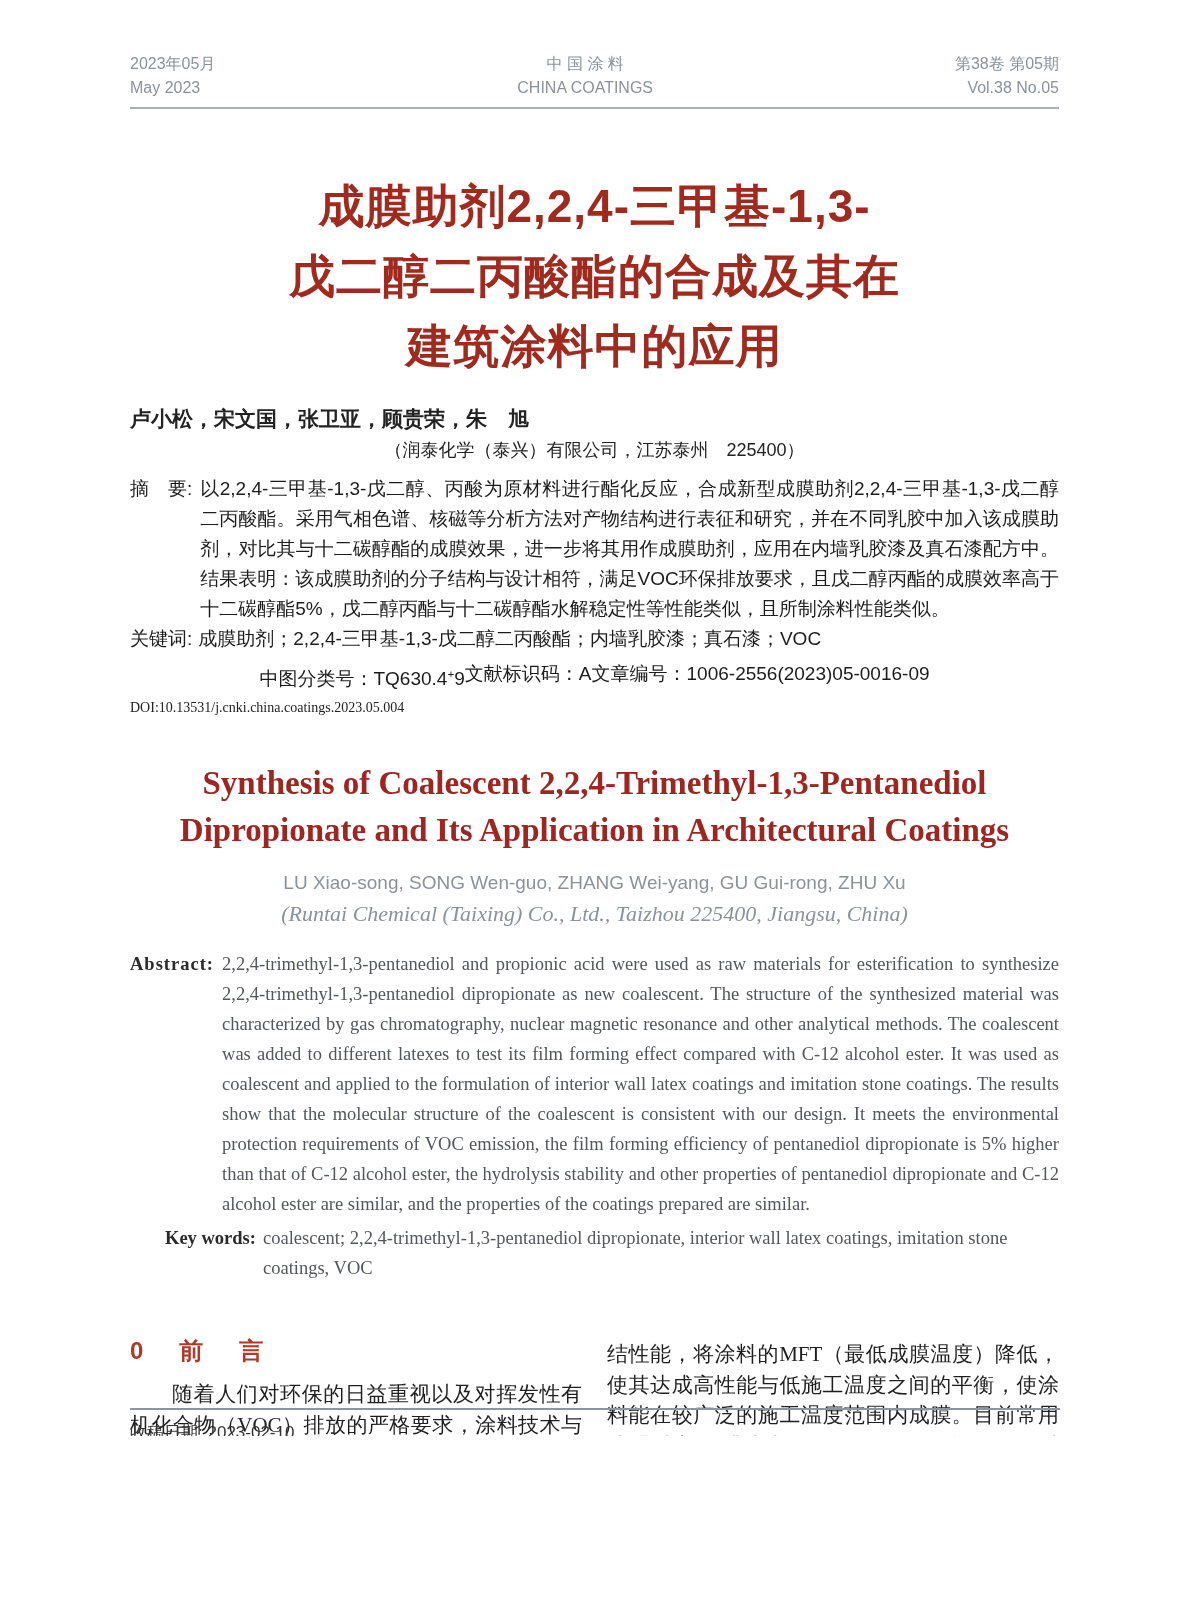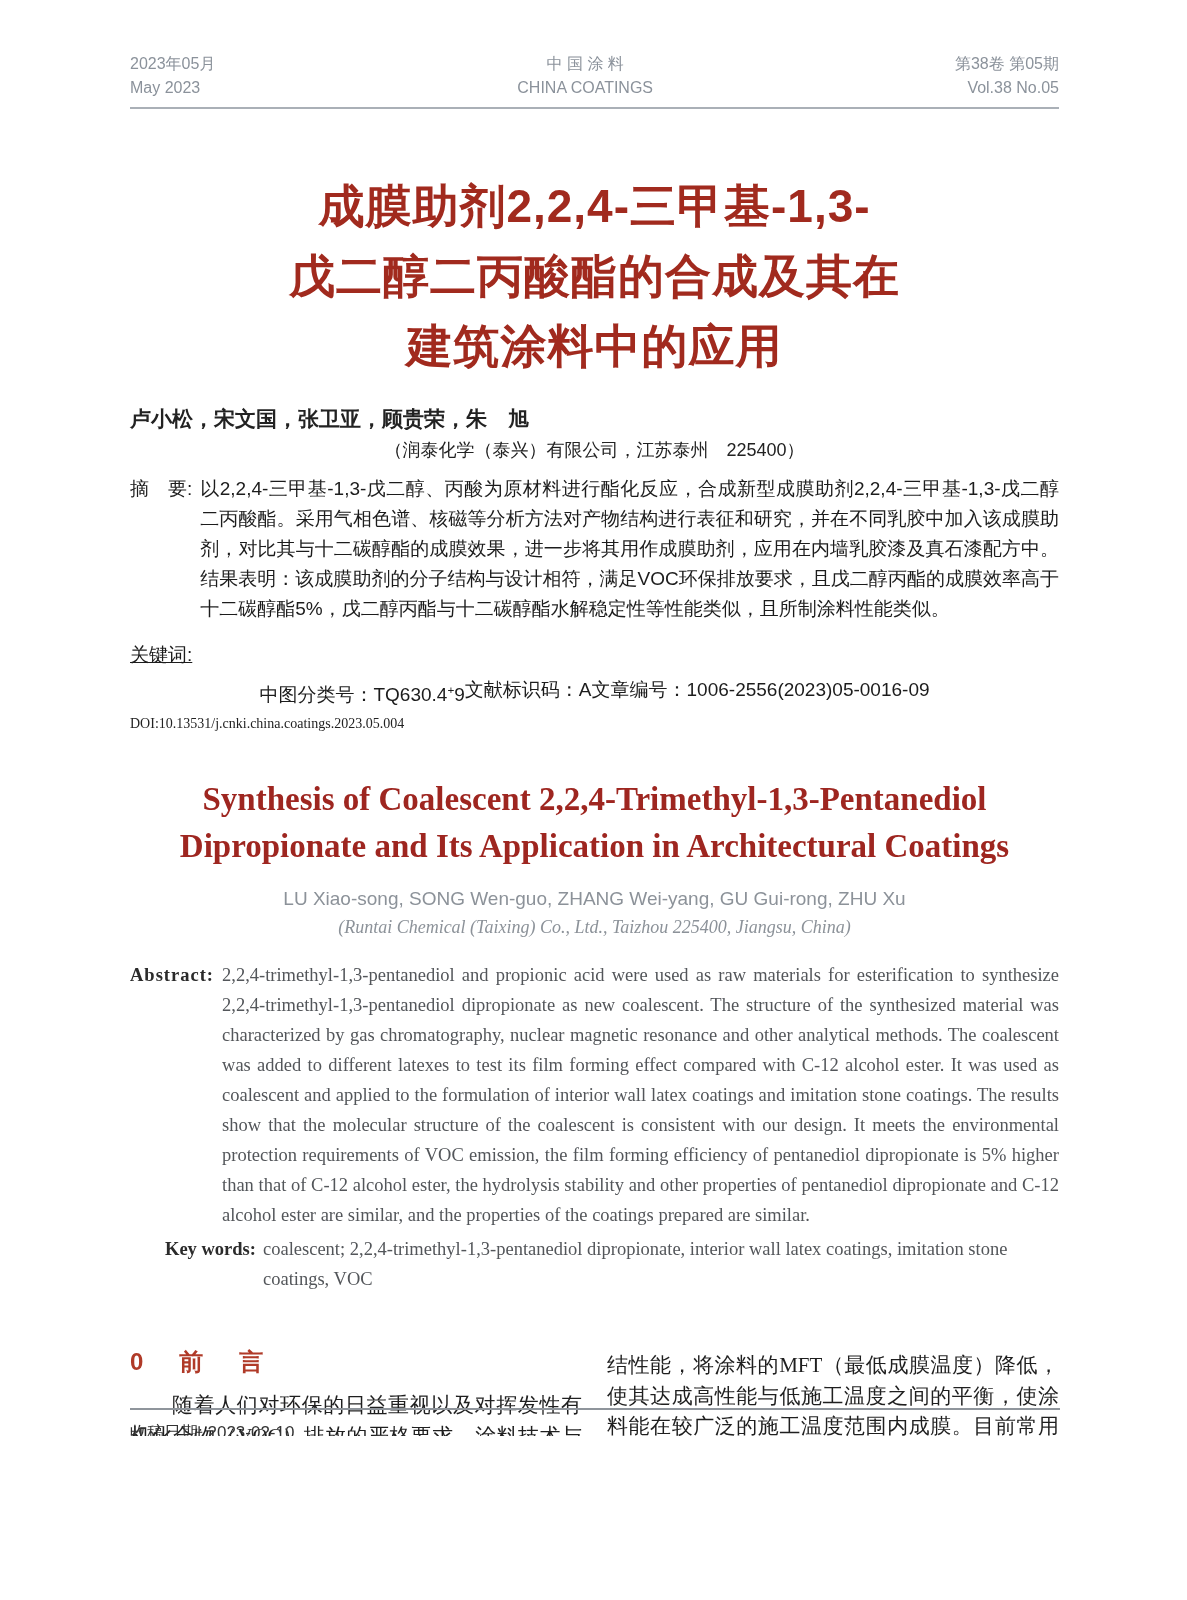--- a/index.html
+++ b/index.html
@@ -56,25 +56,24 @@
   
   .abs-cn {
     margin-top: 12px;
     display: flex;
     font-size: 19px;
     line-height: 30px;
   }
   .abs-cn .abs-label { white-space: nowrap; margin-right: 8px; }
   .abs-cn .abs-text  { text-align: justify; flex: 1; }
   .kw-cn {
-    margin-top: 16px;
+    margin-top: 0;
     display: flex;
     font-size: 19px;
     line-height: 30px;
-    text-decoration: underline;
   }
   .kw-cn .kw-label { white-space: nowrap; margin-right: 6px; }
   .meta-row {
     margin-top: 6px;
     display: flex;
     justify-content: center;
     font-size: 19px;
     line-height: 28px;
   }
   sup { font-size: 0.62em; }
@@ -100,21 +99,21 @@
     text-align: center;
     color: #8c9299;
     font-size: 19px;
   }
   .en-affil {
     margin-top: 7px;
     text-align: center;
     font-family: "Liberation Serif", serif;
     font-style: italic;
     color: #8c9299;
-    font-size: 18px;
+    font-size: 22px;
   }
   .abs-en {
     margin-top: 22px;
     display: flex;
     font-family: "Liberation Serif", serif;
     font-size: 18.5px;
     line-height: 30px;
   }
   .abs-en .abs-label {
     white-space: nowrap;
@@ -231,20 +230,21 @@
   <div class="cn-authors">卢小松，宋文国，张卫亚，顾贵荣，朱　旭</div>
   <div class="cn-affil">（润泰化学（泰兴）有限公司，江苏泰州　225400）</div>
 
   <div class="abs-cn">
     <span class="abs-label">摘　要:</span>
     <div class="abs-text">以2,2,4-三甲基-1,3-戊二醇、丙酸为原材料进行酯化反应，合成新型成膜助剂2,2,4-三甲基-1,3-戊二醇二丙酸酯。采用气相色谱、核磁等分析方法对产物结构进行表征和研究，并在不同乳胶中加入该成膜助剂，对比其与十二碳醇酯的成膜效果，进一步将其用作成膜助剂，应用在内墙乳胶漆及真石漆配方中。结果表明：该成膜助剂的分子结构与设计相符，满足VOC环保排放要求，且戊二醇丙酯的成膜效率高于十二碳醇酯5%，戊二醇丙酯与十二碳醇酯水解稳定性等性能类似，且所制涂料性能类似。</div>
   </div>
 
   <div class="kw-cn">
     <span class="kw-label">关键词:</span>
+    <div class="kw-text">成膜助剂；2,2,4-三甲基-1,3-戊二醇二丙酸酯；内墙乳胶漆；真石漆；VOC</div>
   </div>
 
   <div class="meta-row">
     <span class="meta-item">
       <span>中图分类号：</span><span>TQ630.4</span><sup>+</sup><span>9</span>
     </span>
     <span class="meta-item">
       <span>文献标识码：</span><span>A</span>
     </span>
     <span class="meta-item">

